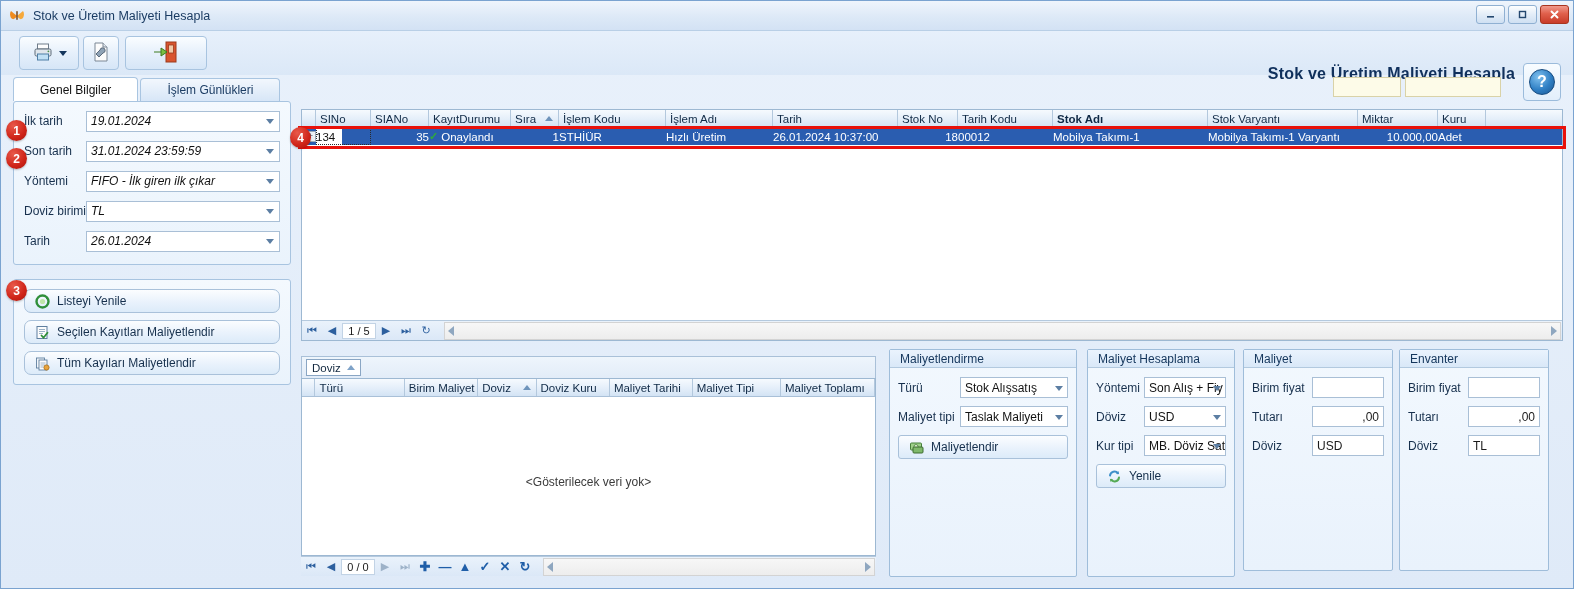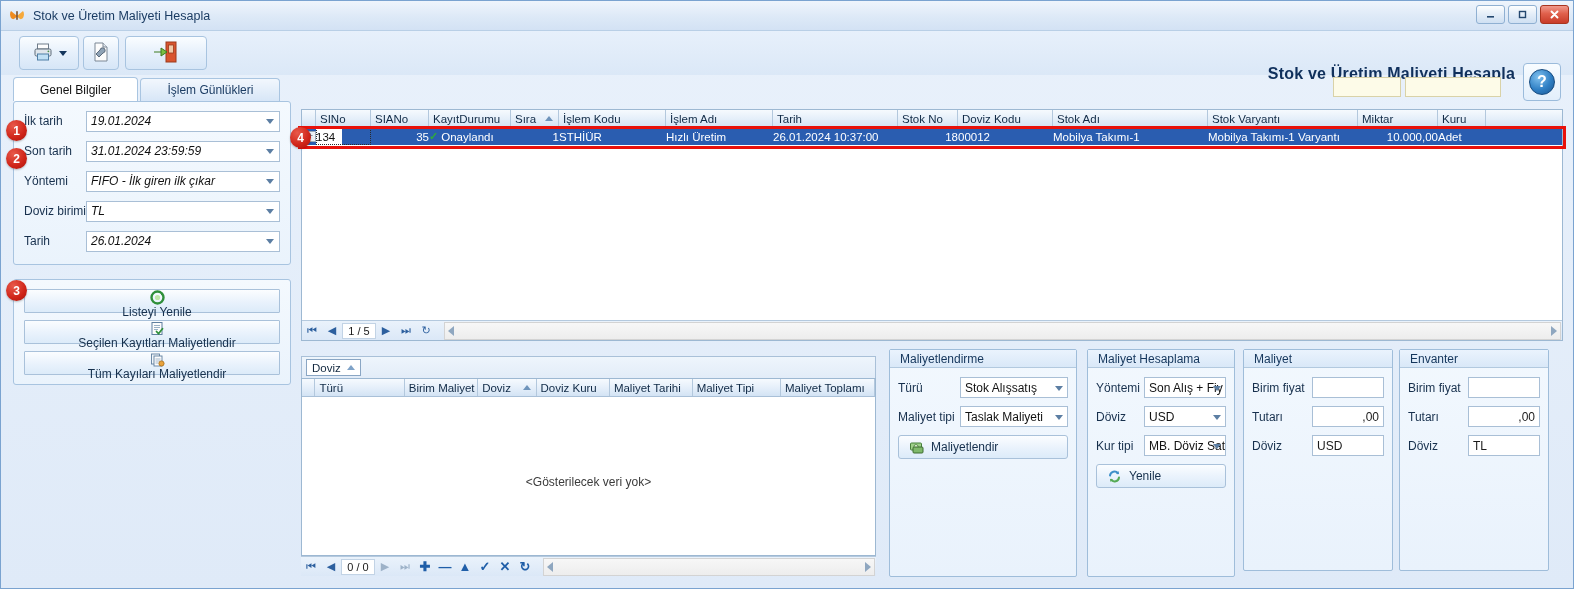--- a/index.html
+++ b/index.html
@@ -109,24 +109,24 @@
     font-size:12px; color:#111;font-style:italic;
   }
   .fctl .arw {
     position:absolute; right:5px; top:50%; margin-top:-2px;
     width:0;height:0;border-left:4px solid transparent;border-right:4px solid transparent;
     border-top:5px solid #5c7ea3;
   }
   #grp-actions { margin-top:14px; padding:9px 10px; }
   .abtn {
     height:24px; margin-bottom:7px;
-    border:1px solid #a9c1da; border-radius:1px;
+    border:1px solid #a9c1da; border-radius:7px;
     background: linear-gradient(180deg,#fbfdff 0%,#e9f2fc 55%,#dcebf9 100%);
-    display:flex; align-items:center; padding-left:10px; 
-    font-size:12px; color:#16304d;flex-direction:column;
+    display:flex; align-items:center; padding-left:10px; gap:7px;
+    font-size:12px; color:#16304d;
   }
   .abtn:last-child { margin-bottom:0; }
   .micon { width:15px; height:15px; flex:0 0 15px; position:relative; }
 
   
   .badge {
     position:absolute; width:21px; height:21px; border-radius:50%;
     background: radial-gradient(circle at 35% 28%,#e8594a 0%,#cf2418 60%,#a6140b 100%);
     color:#fff; font-size:12px; font-weight:bold;
     display:flex; align-items:center; justify-content:center;
@@ -427,23 +427,23 @@
         <div class="gh" style="width: 107px;">
           <span>İşlem Adı</span>
         </div>
         <div class="gh" style="width: 125px;">
           <span>Tarih</span>
         </div>
         <div class="gh" style="width: 60px;">
           <span>Stok No</span>
         </div>
         <div class="gh" style="width: 95px;">
-          <span>Doviz Kodu</span>
-        </div>
-        <div class="gh" style="width: 155px;">
+          <span>Tarih Kodu</span>
+        </div>
+        <div class="gh" style="width: 155px; font-weight: bold;">
           <span>Stok Adı</span>
         </div>
         <div class="gh" style="width: 150px;">
           <span>Stok Varyantı</span>
         </div>
         <div class="gh" style="width: 80px;">
           <span>Miktar</span>
         </div>
         <div class="gh" style="width: 48px;">
           <span>Kuru</span>

